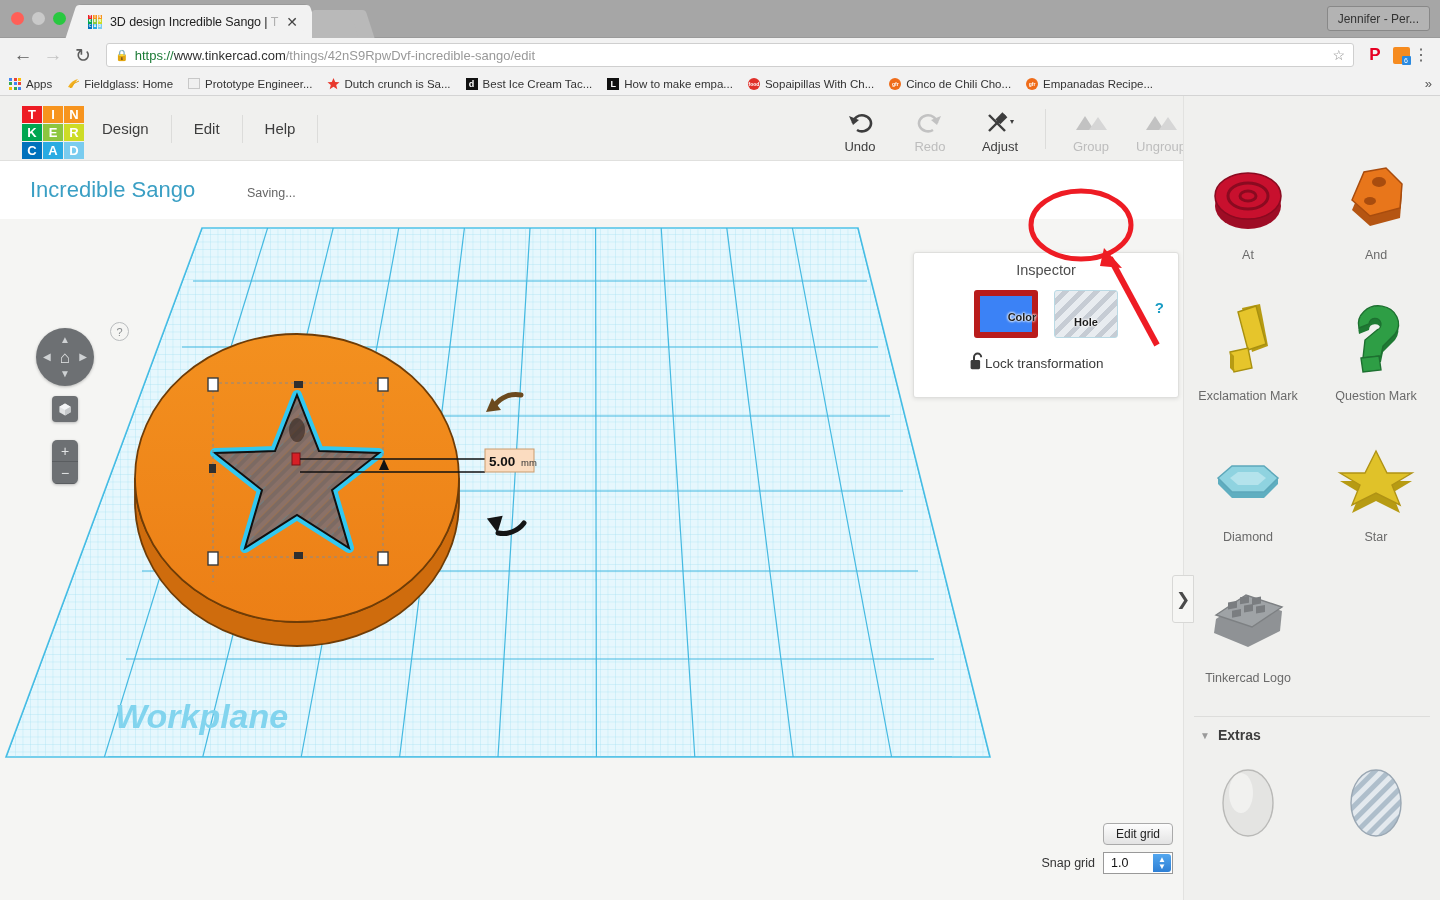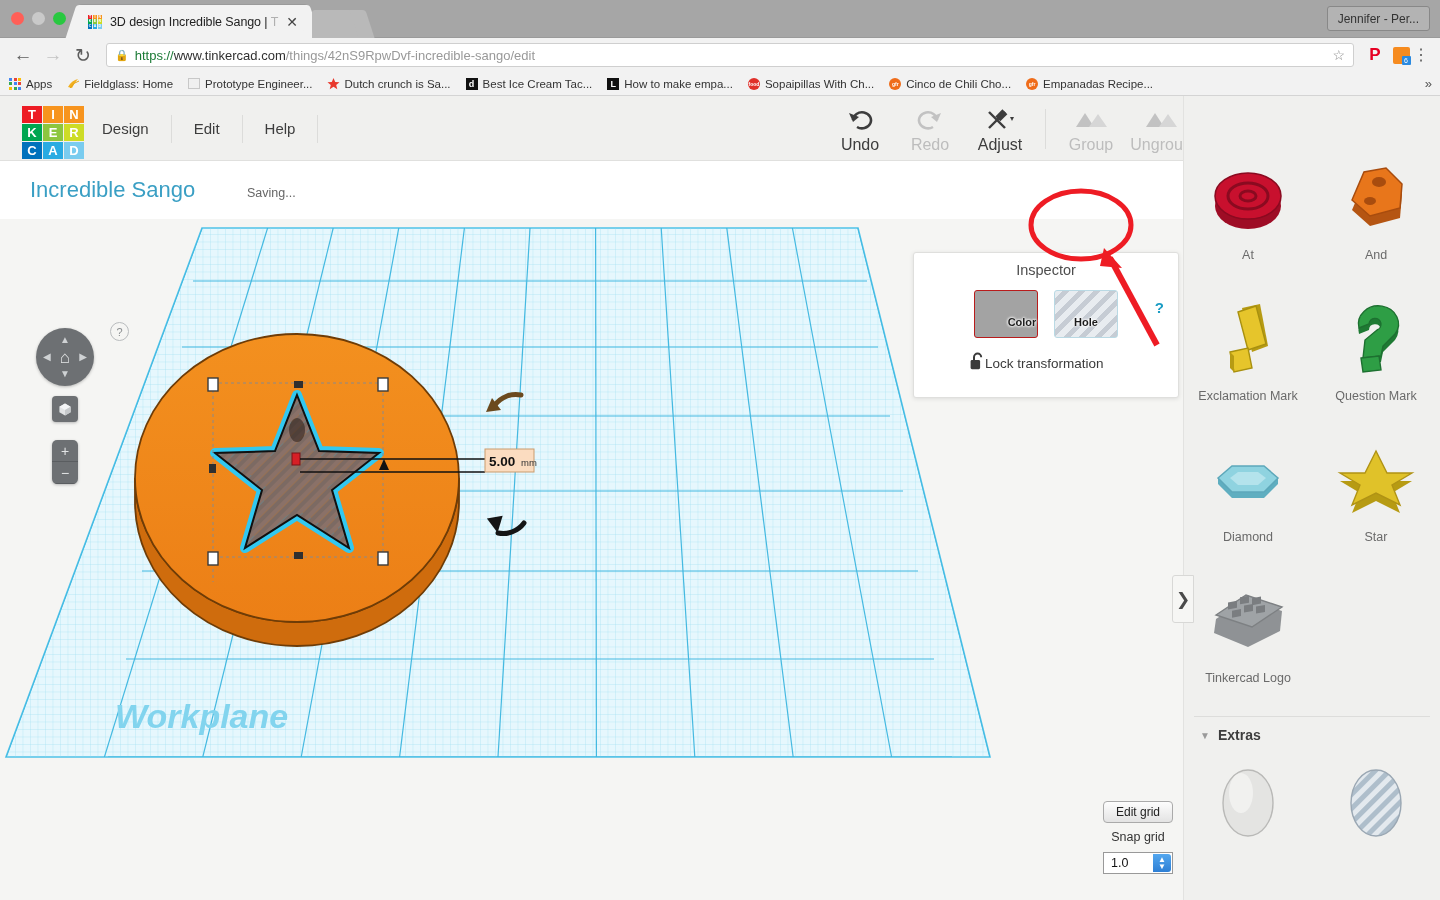--- a/index.html
+++ b/index.html
@@ -116,21 +116,21 @@
   .tc-menu a {
     font-size:15px; color:#3d3d3d; padding:0 22px; text-decoration:none;
     border-right:1px solid #dcdcda; line-height:28px;
   }
   .tc-menu a:first-child { padding-left:6px; }
 
   .tools { position:absolute; left:825px; top:8px; display:flex; align-items:flex-end; height:50px;}
   .tool { width:70px; text-align:center; color:#3d3d3d; }
   .tool.dis { color:#bdbdbd; }
   .tool .glyph { font-size:22px; height:26px; line-height:26px; }
-  .tool .lbl { font-size:16px; margin-top:2px; }
+  .tool .lbl { font-size:13px; margin-top:2px; }
   .tool-divider { width:1px; height:40px; background:#dcdcda; margin:0 10px; align-self:center; }
 
   .icon-tools { position:absolute; right:18px; top:14px; display:flex; align-items:center; gap:16px; }
   .icon-tools .it { color:#8d8d8d; }
 
   
   .tc-titlebar {
     position:absolute; left:0; top:65px; width:1183px; height:58px; background:#fff;
   }
   .design-title { position:absolute; left:30px; top:16px; font-size:22px; color:#3a9fc4; }
@@ -172,21 +172,21 @@
     display:flex; align-items:center; justify-content:center; border-bottom:1px solid #5a5d60;
   }
 
   .wp-wrap { position:absolute; left:0; top:0; width:1183px; height:681px; }
 
   .grid-btns { position:absolute; right:10px; bottom:26px; text-align:right; }
   .edit-grid {
     display:inline-block; padding:3px 12px; font-size:12px; color:#222;
     background:linear-gradient(#fdfdfd,#e3e3e3); border:1px solid #aaa; border-radius:4px;
   }
-  .snap-row { display:flex; align-items:center; justify-content:flex-end; margin-top:7px; gap:8px;flex-direction:column; }
+  .snap-row { display:flex; align-items:center; justify-content:flex-end; margin-top:7px; gap:8px; }
   .snap-lbl { font-size:12.5px; color:#333; }
   .snap-field {
     width:70px; height:22px; background:#fff; border:1px solid #999; border-radius:0;
     display:flex; align-items:center; padding-left:7px; font-size:12.5px; color:#111; position:relative;
   }
   .stepper {
     position:absolute; right:1px; top:1px; bottom:1px; width:18px;
     background:linear-gradient(#53a7ef,#2e7fd4); border-radius:0 3px 3px 0;
     color:#fff; font-size:8px; display:flex; flex-direction:column;
     align-items:center; justify-content:center; line-height:7px;
@@ -197,21 +197,21 @@
     position:absolute; left:913px; top:156px; width:266px; height:146px;
     background:#fff; border:1px solid #dfdfdd; border-radius:3px;
     box-shadow:0 1px 4px rgba(0,0,0,.10); z-index:30;
   }
   .insp-title { text-align:center; font-size:14.5px; color:#4d4d4d; margin-top:9px; }
   .swatches { display:flex; gap:16px; justify-content:center; margin-top:12px; }
   .swatch {
     width:64px; height:48px; border-radius:3px; position:relative;
     display:flex; align-items:flex-end; justify-content:center;
   }
-  .swatch.color { background:#a3a3a3; border:1px solid #b91c1c;padding-left:32px; }
+  .swatch.color { background:#3b82f6; border:6px solid #b91c1c;padding-left:32px; }
   .swatch.hole {
     border:1px solid #b9d9e4;
     background: repeating-linear-gradient(-45deg,#c6ccd4 0 5px,#e8ecf0 5px 11px);
   }
   .swatch .sw-lbl {
     font-size:11px; color:#1d1d1d; font-weight:bold; margin-bottom:9px;
     text-shadow:0 0 3px #fff,0 0 3px #fff,0 0 2px #fff;
   }
   .insp-help { position:absolute; right:14px; top:46px; font-size:15px; color:#1a9cc4; font-weight:bold; }
   .lock-row { display:flex; align-items:flex-end; gap:0; margin:14px 0 0 56px; }

